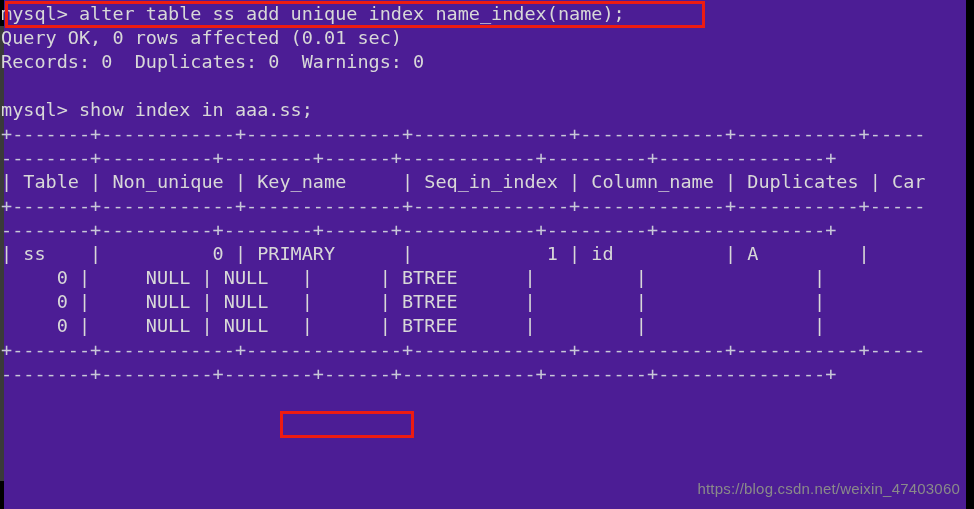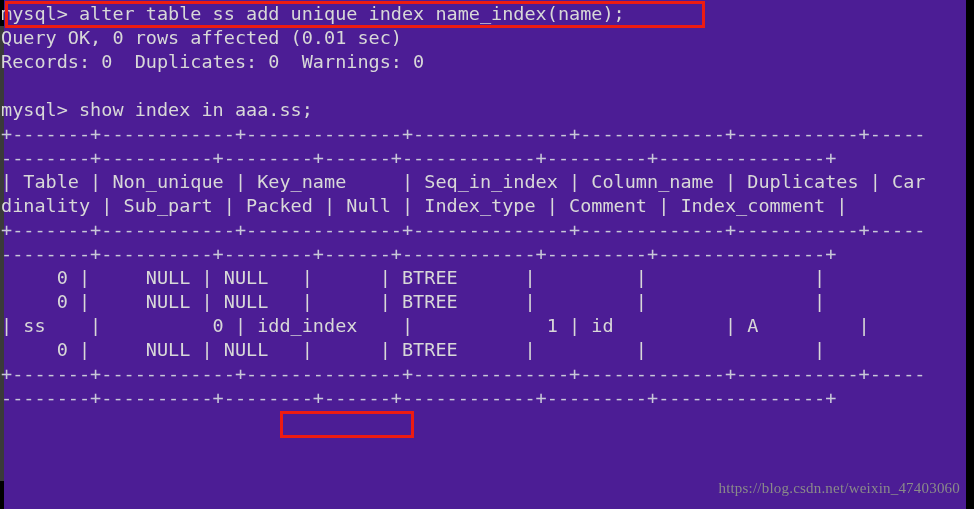--- a/index.html
+++ b/index.html
@@ -72,21 +72,21 @@
   #annot-nameindex {
     left: 280px;
     top: 411px;
     width: 134px;
     height: 27px;
   }
   #watermark {
     position: absolute;
     right: 6px;
     bottom: 12px;
-    font-family: Liberation Serif, serif;
+    font-family: Liberation Sans, sans-serif;
     font-size: 15px;
     color: #8a8a8a;
     letter-spacing: 0.2px;
     white-space: pre;
   }
 </style>
 </head>
 <body>
 
 <div id="terminal">
@@ -97,26 +97,25 @@
 
   <div id="screen">
     <div class="line">mysql&gt; alter table ss add unique index name_index(name);</div>
     <div class="line">Query OK, 0 rows affected (0.01 sec)</div>
     <div class="line">Records: 0  Duplicates: 0  Warnings: 0</div>
     <div class="line blank"></div>
     <div class="line">mysql&gt; show index in aaa.ss;</div>
     <div class="line rule">+-------+------------+--------------+--------------+-------------+-----------+-----</div>
     <div class="line rule">--------+----------+--------+------+------------+---------+---------------+</div>
     <div class="line">| Table | Non_unique | Key_name     | Seq_in_index | Column_name | Duplicates | Car</div>
-    <div class="line">dinality | Sub_part | Packed | Null | Index_type | Comment | Index_comment |</div>
     <div class="line rule">+-------+------------+--------------+--------------+-------------+-----------+-----</div>
     <div class="line rule">--------+----------+--------+------+------------+---------+---------------+</div>
+    <div class="line">| ss    |          0 | PRIMARY      |            1 | id          | A         |     </div>
     <div class="line">     0 |     NULL | NULL   |      | BTREE      |         |               |</div>
     <div class="line">     0 |     NULL | NULL   |      | BTREE      |         |               |</div>
-    <div class="line">| ss    |          0 | idd_index    |            1 | id          | A         |     </div>
     <div class="line">     0 |     NULL | NULL   |      | BTREE      |         |               |</div>
     <div class="line rule">+-------+------------+--------------+--------------+-------------+-----------+-----</div>
     <div class="line rule">--------+----------+--------+------+------------+---------+---------------+</div>
   </div>
 
   <div class="annotation" id="annot-command"></div>
   <div class="annotation" id="annot-nameindex"></div>
 
   <div id="watermark">https://blog.csdn.net/weixin_47403060</div>
 

